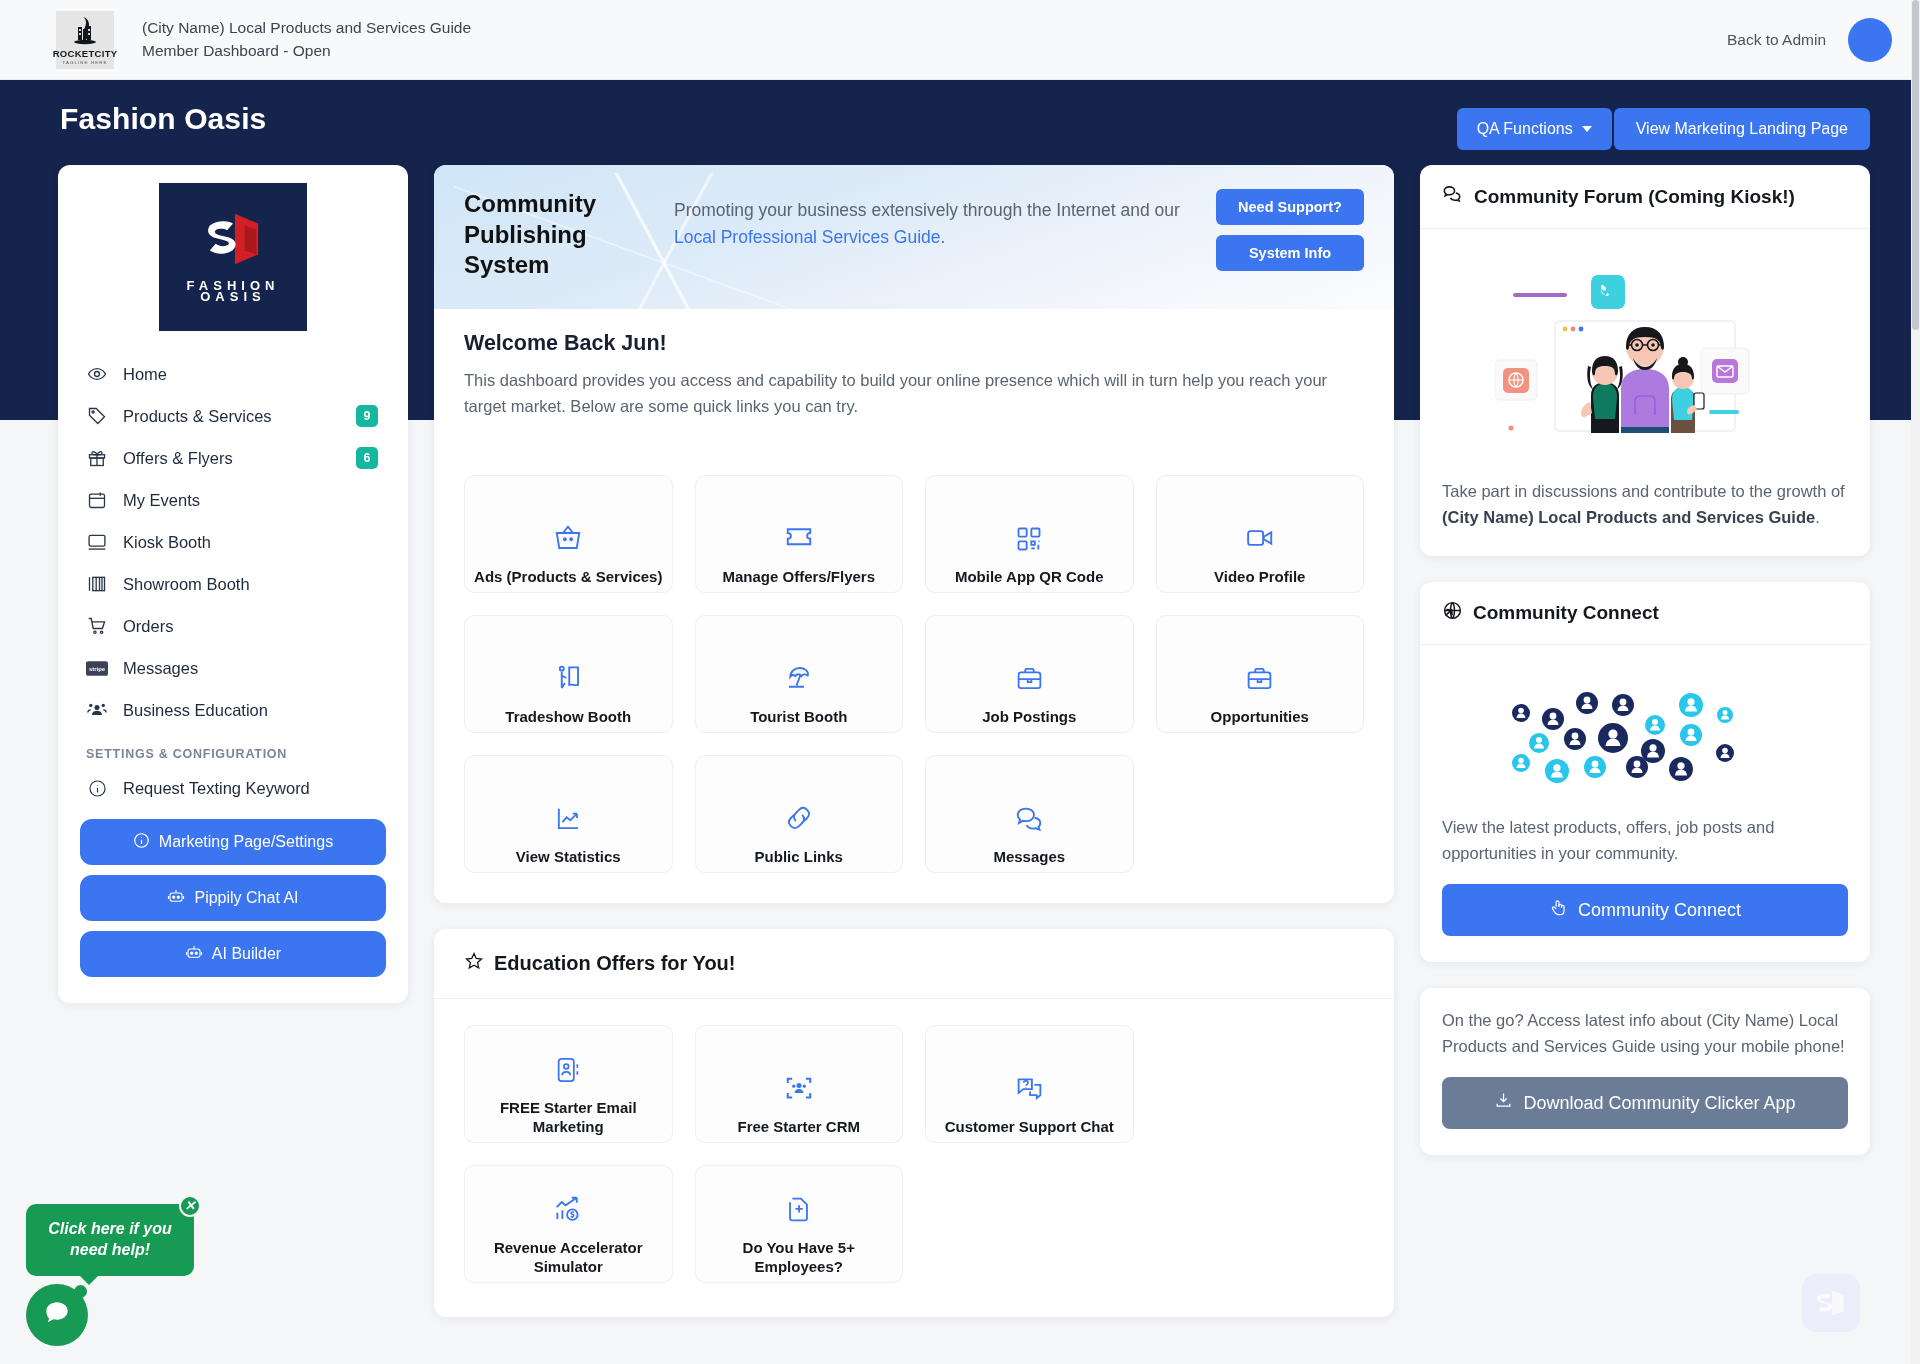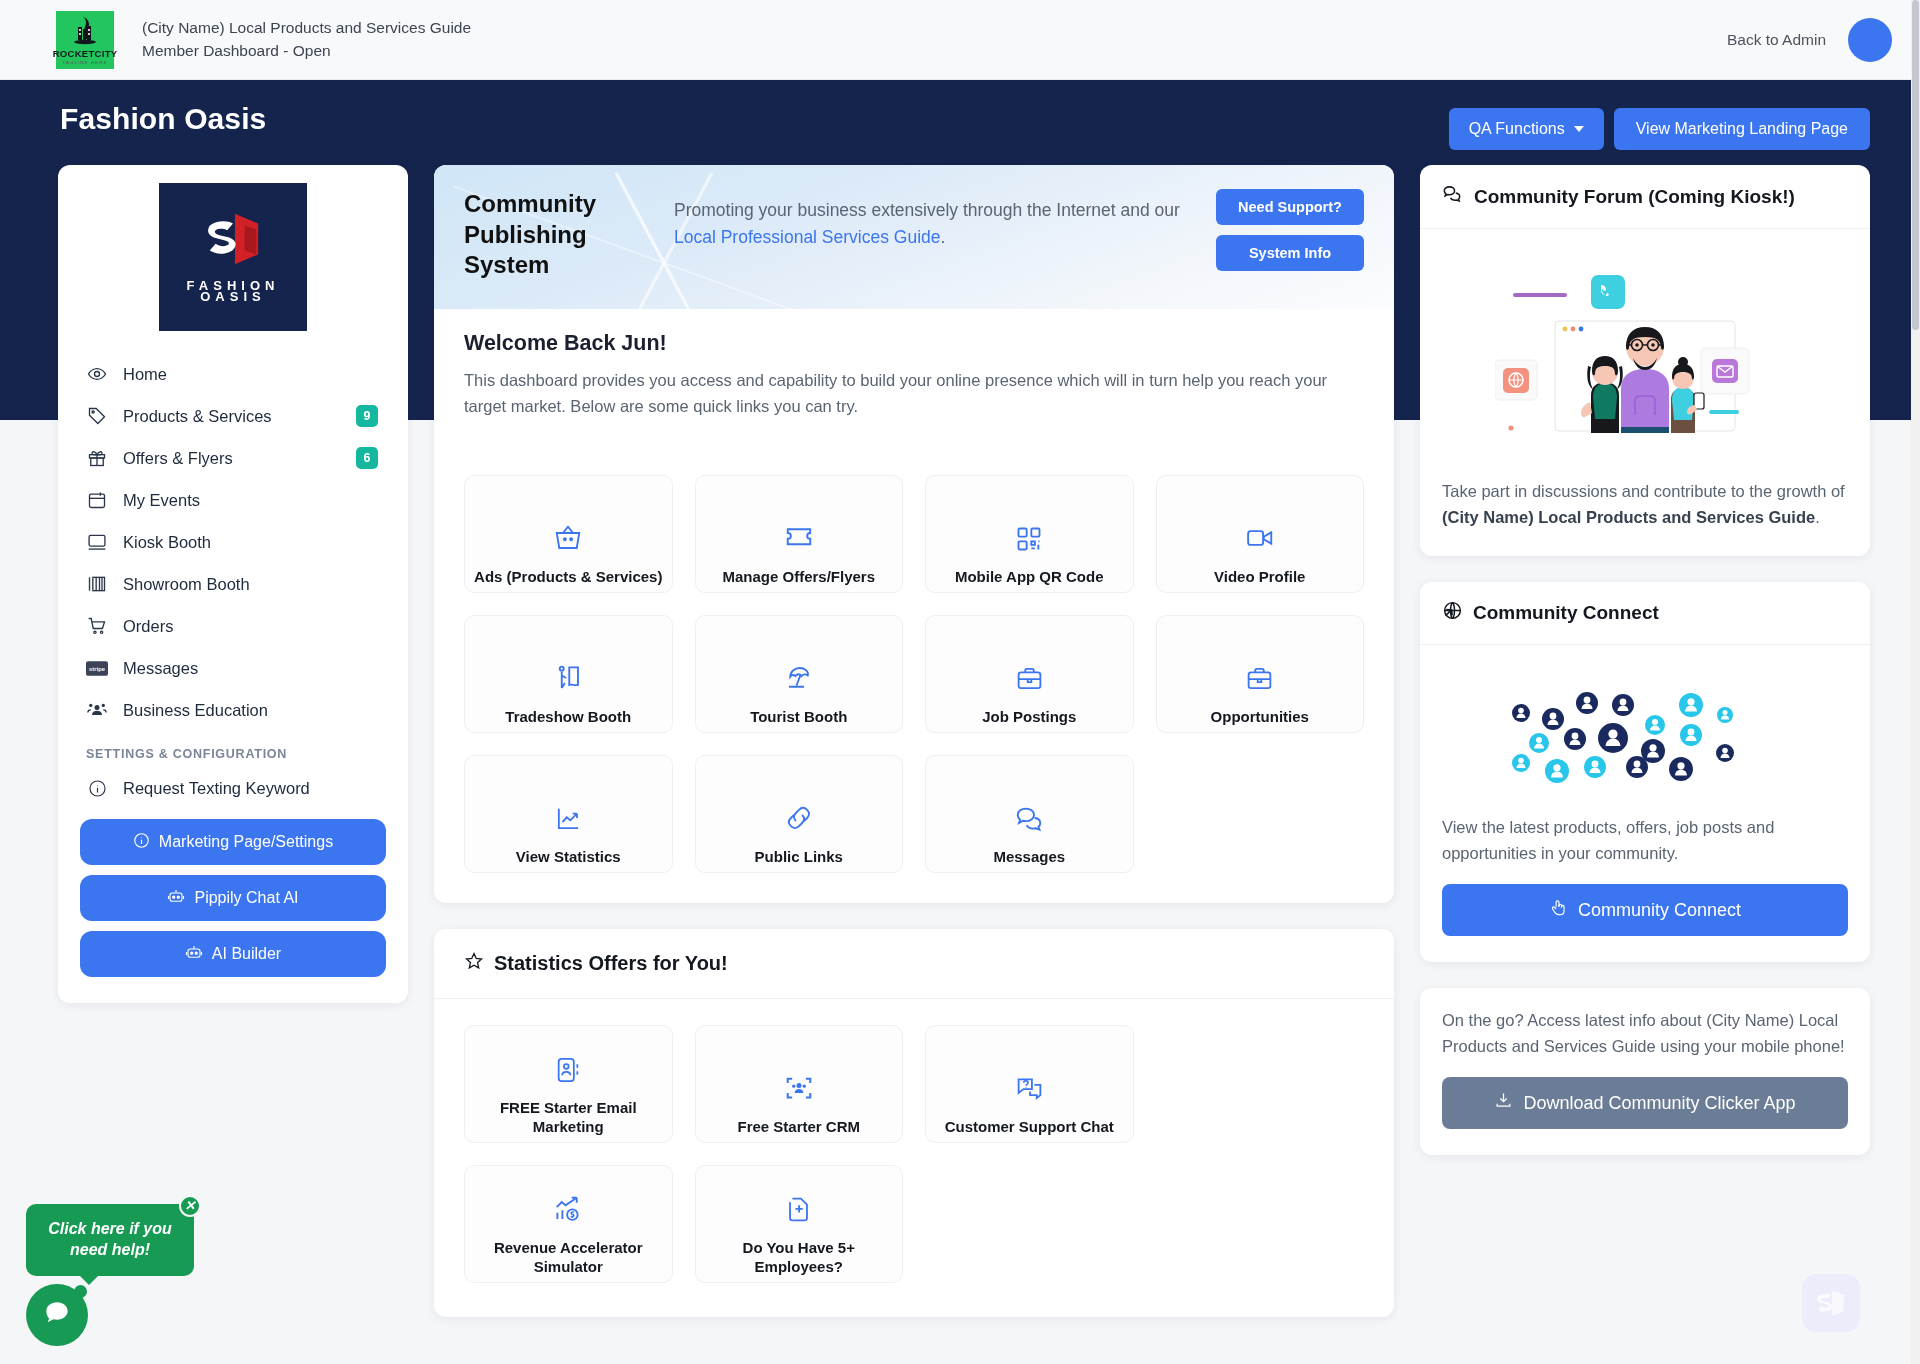--- a/index.html
+++ b/index.html
@@ -11,42 +11,42 @@
   }
   .app { position: relative; width: 1920px; height: 1364px; }
 
   
   .topbar {
     height: 80px; background: #f8f9fa;
     display: flex; align-items: center; padding: 0 28px 0 56px;
     border-bottom: 1px solid #e9ecef;
   }
   .brand-logo {
-    width: 58px; height: 58px; background: #22c55e;
+    width: 58px; height: 58px; background: #e5e5e5;
     display: flex; flex-direction: column; align-items: center; justify-content: center;
     flex: none; margin-right: 28px;
   }
   .rocket-mark { width: 30px; height: 34px; position: relative; }
   .rocket-mark svg { display:block; }
   .rocket-name { font-size: 9.5px; font-weight: 700; letter-spacing: .3px; color: #14181f; line-height: 1;}
   .rocket-tag { font-size: 4.4px; letter-spacing: 1.1px; color: #555; margin-top: 1.5px;}
   .top-titles { line-height: 1.45; }
   .top-title-1 { font-size: 15.5px; color: #3d4450; }
   .top-title-2 { font-size: 15.5px; color: #3d4450; }
   .top-right { margin-left: auto; display: flex; align-items: center; gap: 22px; }
   .back-admin { font-size: 15.5px; color: #4d535d; cursor: pointer; }
   .avatar-circle { width: 44px; height: 44px; border-radius: 50%; background: #3b75f0; }
 
   
   .hero-band {
     background: #15244d; height: 340px;
     padding: 22px 50px 0 60px; position: relative;
   }
   .hero-title { color: #fff; font-size: 30px; font-weight: 700; letter-spacing: .1px; }
-  .hero-actions { position: absolute; right: 50px; top: 28px; display: flex; gap: 10px; align-items: flex-end; }
+  .hero-actions { position: absolute; right: 50px; top: 28px; display: flex; gap: 2px; align-items: flex-end; }
   .btn-qa, .btn-landing {
     background: #3b75f0; color: #fff; border: none; border-radius: 6px;
     font-size: 16px; font-family: inherit; cursor: pointer;
     padding: 12px 20px; display: flex; align-items: center; gap: 9px;
   }
   .btn-landing { padding: 12px 22px; }
   .caret { width:0;height:0;border-left:5px solid transparent;border-right:5px solid transparent;border-top:6px solid #fff; display:inline-block; }
 
   
   .content {
@@ -491,21 +491,21 @@
             <span class="tile-label">Messages</span>
           </div>
         </div>
       </div>
 
       <div class="card">
         <div class="section-head">
           <span><svg width="20" height="20" viewBox="0 0 24 24" fill="none" stroke="currentColor" stroke-width="1.6">
                 <path d="M12 3l2.7 5.9 6.3.7-4.7 4.3 1.3 6.3L12 17l-5.6 3.2 1.3-6.3L3 9.6l6.3-.7z"></path>
               </svg></span>
-          <span>Statistics Offers for You!</span>
+          <span>Education Offers for You!</span>
         </div>
         <div class="offer-grid">
           <div class="tile">
             <span><svg width="28" height="28" viewBox="0 0 24 24" fill="none" stroke="currentColor" stroke-width="1.5">
                   <rect x="4" y="2.5" width="13" height="19" rx="2.5"></rect>
                   <circle cx="10.5" cy="9" r="2"></circle>
                   <path d="M7 16.5c0-2 1.6-3 3.5-3s3.5 1 3.5 3"></path>
                   <path d="M20 7v3M20 13v3"></path>
                 </svg></span>
             <span class="tile-label">FREE Starter Email Marketing</span>

